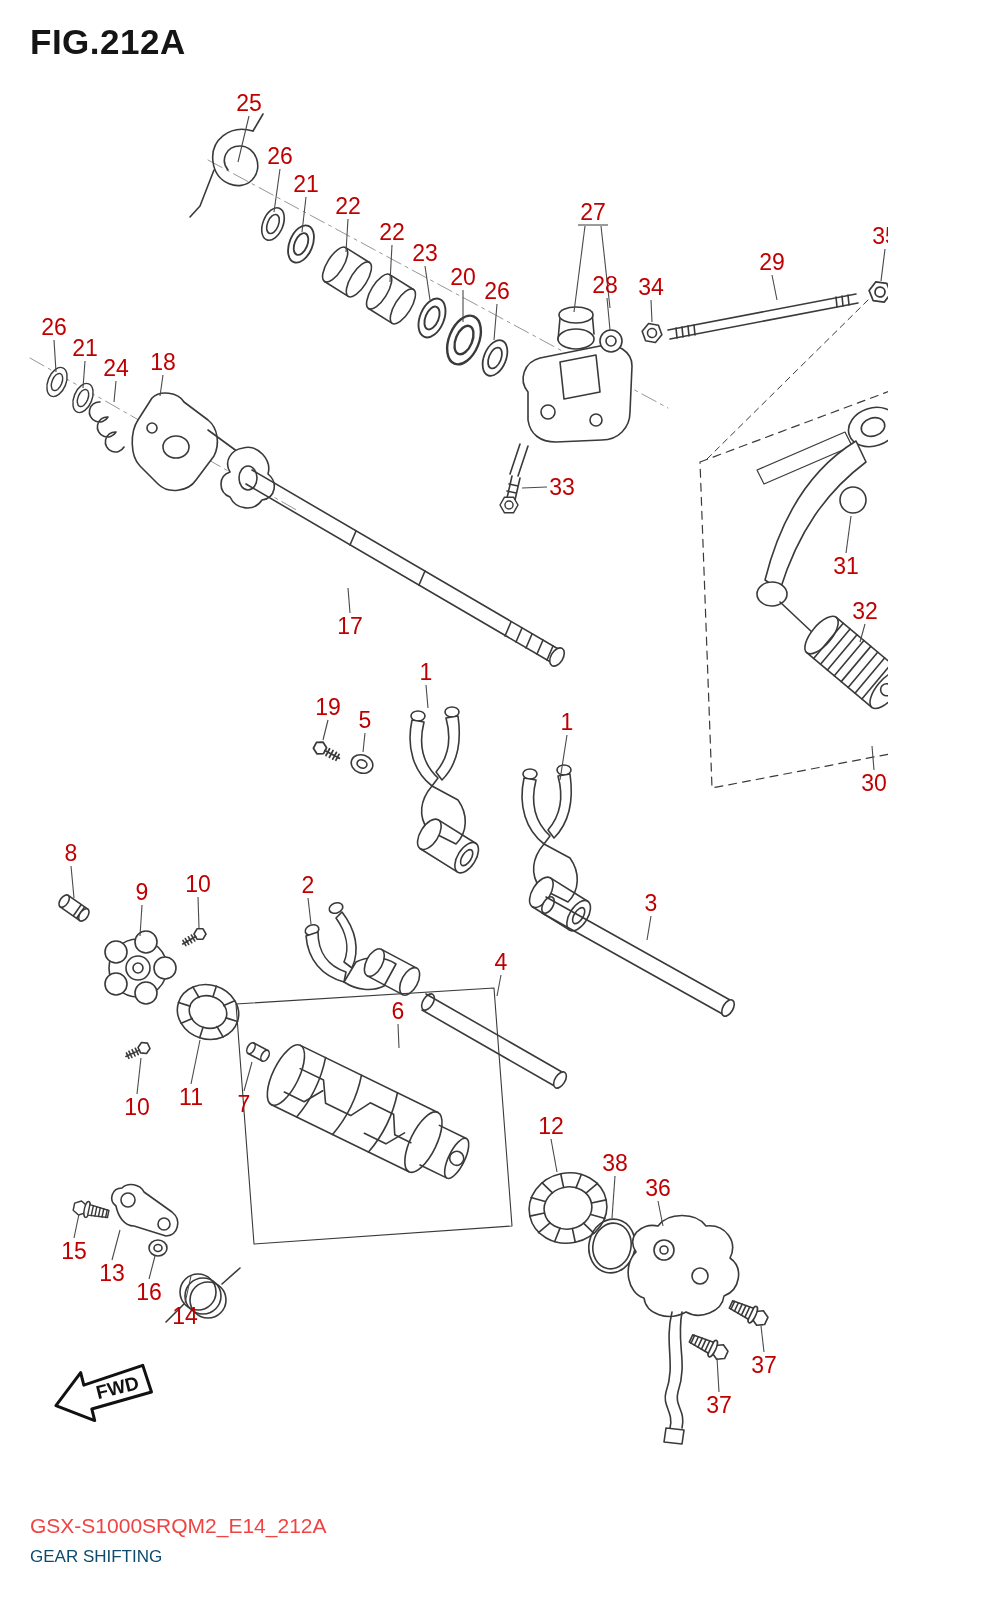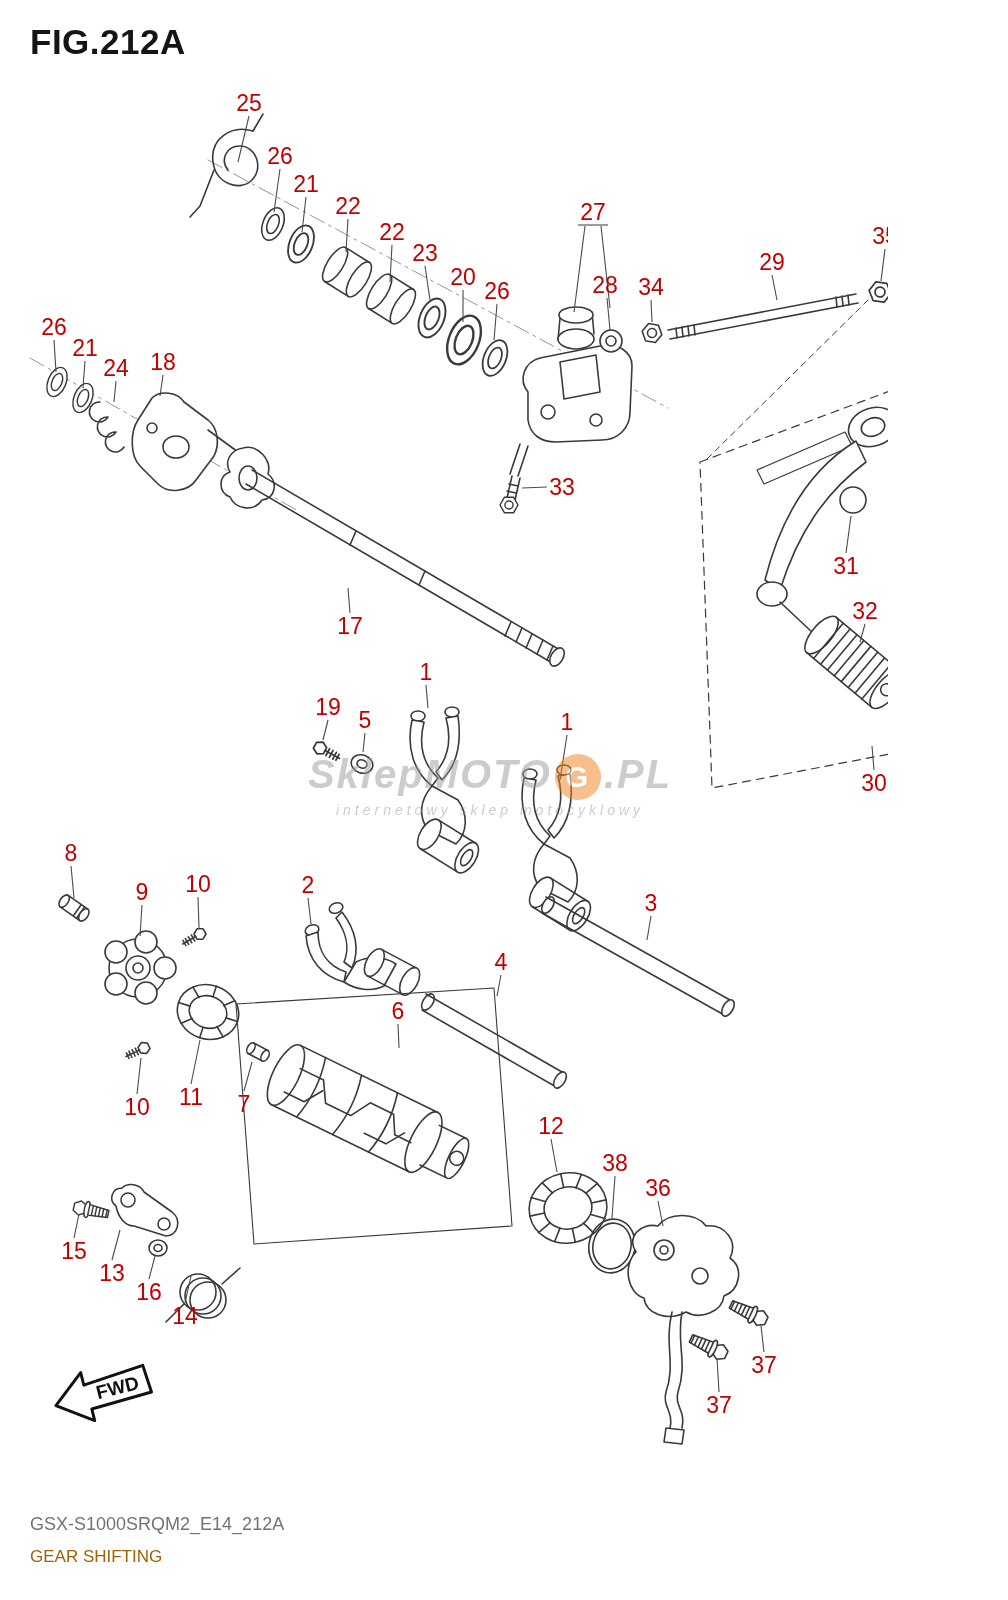--- a/index.html
+++ b/index.html
@@ -1,21 +1,21 @@
 <!DOCTYPE html>
 <html><head>
 <meta charset="utf-8">
 <style>
   * { margin:0; padding:0; box-sizing:border-box; }
   html,body { background:#ffffff; }
   body { font-family:"Liberation Sans", sans-serif; }
   .page { position:relative; width:888px; height:1600px; background:#fff; overflow:hidden; }
   .fig-title { position:absolute; left:30px; top:22px; font-size:35px; font-weight:bold; color:#151515; letter-spacing:.5px; }
-  .footer-code { position:absolute; left:30px; top:1514px; font-size:18px; color:#737373; }
-  .footer-name { position:absolute; left:30px; top:1547px; font-size:17px; color:#a16207; }
+  .footer-code { position:absolute; left:30px; top:1514px; font-size:21px; color:#ef4444; }
+  .footer-name { position:absolute; left:30px; top:1547px; font-size:17px; color:#0c4a6e; }
   svg.diagram { position:absolute; left:0; top:0; }
   text.callout { fill:#c00000; font-size:23px; font-family:"Liberation Sans", sans-serif;
                  text-anchor:middle; dominant-baseline:central; }
   line.leader { stroke:#4a4a4a; stroke-width:1.1; }
   .watermark { position:absolute; left:240px; top:752px; width:500px; text-align:center;
                opacity:.5; pointer-events:none; }
   .wm-brand { font-size:40px; font-weight:bold; font-style:italic; color:#9a9a9a; letter-spacing:2px; }
   .wm-g { display:inline-block; width:46px; height:46px; line-height:46px; border-radius:50%;
           background:#f08019; color:#fff; font-size:29px; font-style:normal; font-weight:bold;
           margin:0 3px; vertical-align:middle; text-align:center; }
@@ -370,20 +370,16 @@
         <text x="658" y="1188" class="callout">36</text>
         <text x="74" y="1251" class="callout">15</text>
         <text x="112" y="1273" class="callout">13</text>
         <text x="149" y="1292" class="callout">16</text>
         <text x="185" y="1316" class="callout">14</text>
         <text x="764" y="1365" class="callout">37</text>
         <text x="719" y="1405" class="callout">37</text>
       </g>
   </svg>
 
-  <div class="watermark">
-    <div class="wm-brand"><span>SklepMOTO</span><span class="wm-g">G</span><span>.PL</span></div>
-    <div class="wm-tag">internetowy sklep motocyklowy</div>
-  </div>
 
   <div class="footer-code">GSX-S1000SRQM2_E14_212A</div>
   <div class="footer-name">GEAR SHIFTING</div>
 </div>
 
 </body></html>

